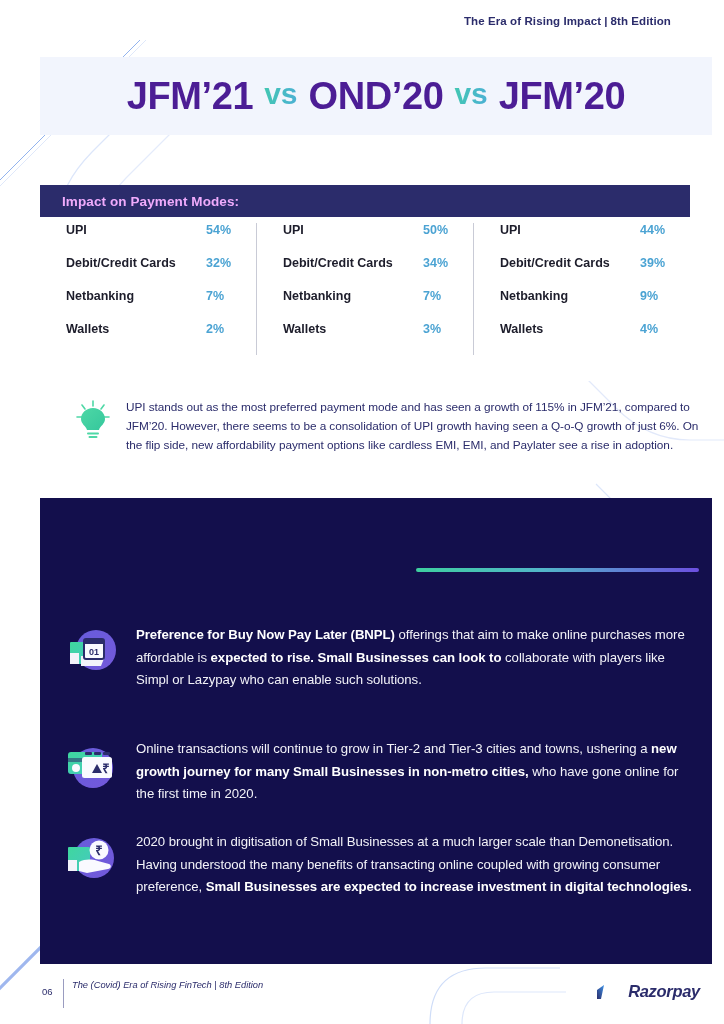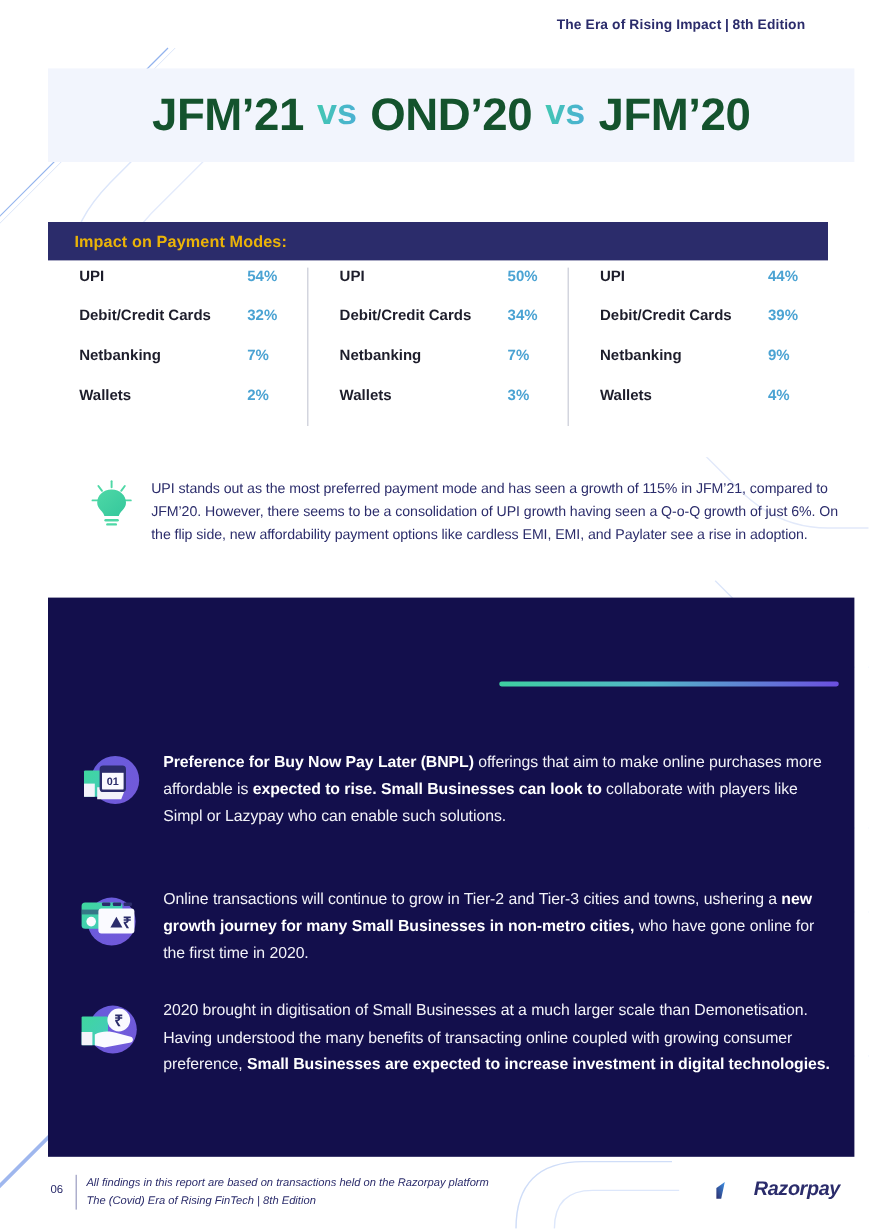--- a/index.html
+++ b/index.html
@@ -53,21 +53,21 @@
     height: 78px;
     background: #F2F5FD;
     z-index: 3;
     display: flex;
     align-items: center;
     justify-content: center;
   }
   #title-band .t {
     font-size: 38px;
     font-weight: bold;
-    color: #14532d;
+    color: #4c1d95;
     letter-spacing: -.4px;
     white-space: nowrap;
   }
   #title-band .vs {
     font-size: 30px;
     font-weight: bold;
     background: linear-gradient(95deg, #3FCFA6 0%, #4FA8E0 100%);
     -webkit-background-clip: text;
     background-clip: text;
     color: transparent;
@@ -81,21 +81,21 @@
     position: absolute;
     left: 40px;
     top: 185px;
     width: 650px;
     z-index: 3;
     background: #ffffff;
   }
   #modes-head {
     height: 32px;
     background: #2B2C6B;
-    color: #eab308;
+    color: #f0abfc;
     font-size: 13.5px;
     font-weight: bold;
     display: flex;
     align-items: center;
     padding-left: 22px;
     letter-spacing: .1px;
   }
   #modes-body {
     display: flex;
     padding-top: 6px;
@@ -457,21 +457,20 @@
         </svg>
       </div>
       <div class="trend-text"><span>2020 brought in digitisation of Small Businesses at a much larger scale than Demonetisation. Having understood the many benefits of transacting online coupled with growing consumer preference, </span><b>Small Businesses are expected to increase investment in digital technologies.</b></div>
     </div>
   </div>
 
   <div id="footer">
     <div id="page-num">06</div>
     <div id="footer-rule"></div>
     <div id="footer-lines">
-      <div class="l1">All findings in this report are based on transactions held on the Razorpay platform</div>
       <div class="l2">The (Covid) Era of Rising FinTech  |  8th Edition</div>
     </div>
     <div id="logo">
       <svg width="18" height="18" viewBox="0 0 18 18">
         <defs>
           <linearGradient id="rzg" x1="0" y1="1" x2="1" y2="0">
             <stop offset="0%" stop-color="#2B2C6B"></stop>
               <stop offset="100%" stop-color="#3E93E8"></stop>
           </linearGradient>
         </defs>

